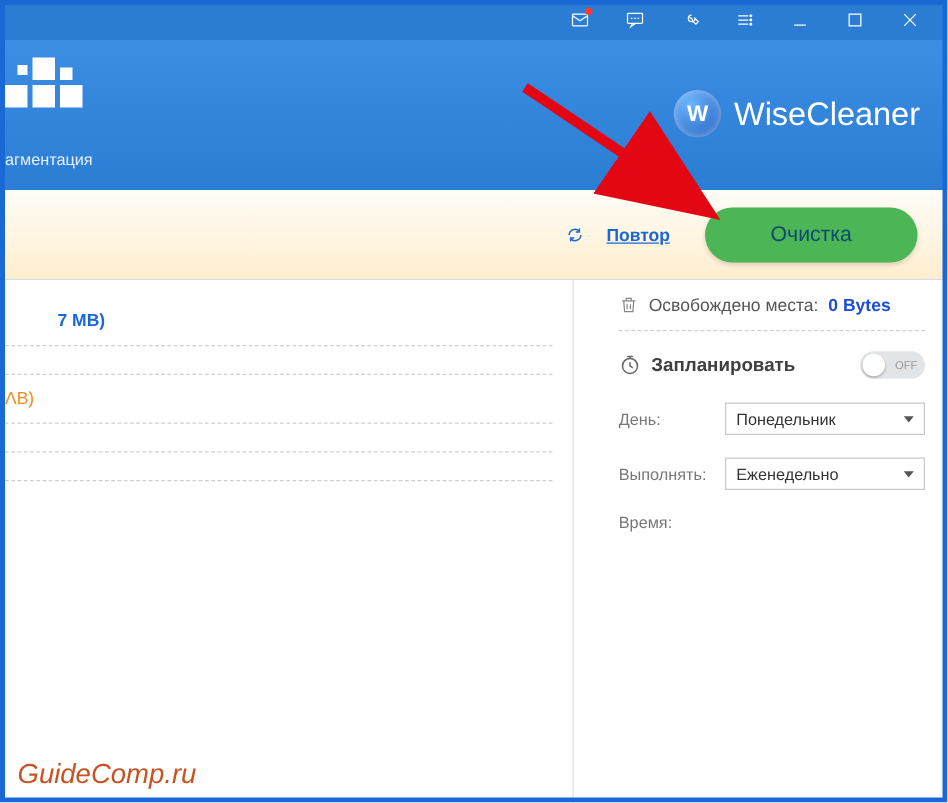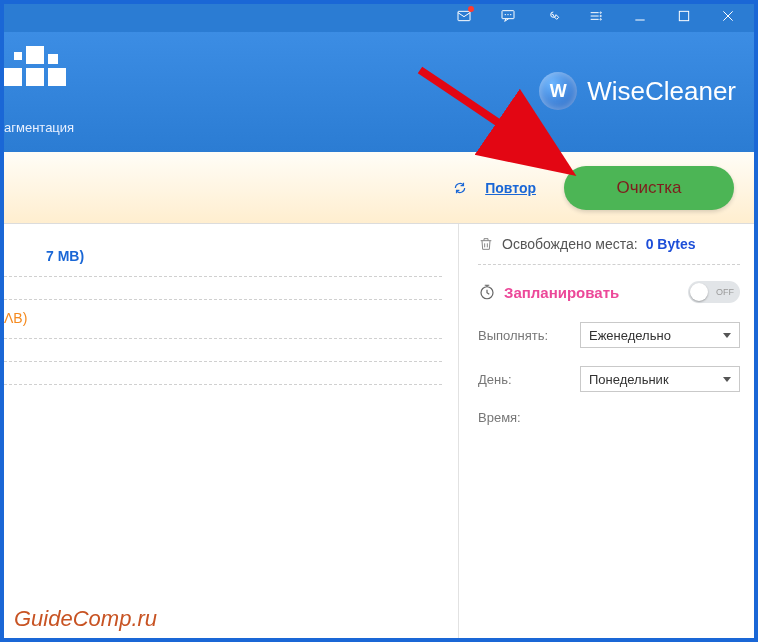--- a/index.html
+++ b/index.html
@@ -16,36 +16,36 @@
   .defrag-icon { position:absolute; left:4px; top:12px; width:60px; height:50px; }
   .defrag-icon .sq { position:absolute; background:#fff; }
   .header-tab { position:absolute; left:4px; top:88px; font-size:13px; color:#e8f0ff; }
   .brand { position:absolute; right:22px; top:40px; display:flex; align-items:center; gap:10px; }
   .brand-logo { width:38px; height:38px; border-radius:50%; background: radial-gradient(circle at 35% 30%, #6bb5ff, #2a6cc8 80%); display:flex; align-items:center; justify-content:center; color:#fff; font-weight:bold; font-size:18px; box-shadow: inset 0 0 8px rgba(255,255,255,0.5); }
   .brand-text { color:#fff; font-size:26px; }
 
   .actionbar { height:72px; background: linear-gradient(#fffdf7, #ffeecf); border-bottom:1px solid #dcdcdc; display:flex; align-items:center; justify-content:flex-end; padding-right:24px; gap:28px; }
   .repeat-link { color:#1a67d6; font-size:14px; font-weight:bold; text-decoration:underline; display:flex; align-items:center; gap:18px; cursor:pointer; }
   .repeat-link svg { width:14px; height:14px; stroke:#1a67d6; stroke-width:2; fill:none; }
-  .clean-btn { background:#4cb555; color:#7f1d1d; border:none; border-radius:24px; width:170px; height:44px; font-size:17px; cursor:pointer; box-shadow: 0 2px 4px rgba(0,0,0,0.15); }
+  .clean-btn { background:#4cb555; color:#0c4a6e; border:none; border-radius:24px; width:170px; height:44px; font-size:17px; cursor:pointer; box-shadow: 0 2px 4px rgba(0,0,0,0.15); }
 
   .content { display:flex; height: calc(100% - 32px - 120px - 72px); }
   .left-col { flex:1; padding:14px 16px 0 4px; }
   .left-item { border-bottom:1px dashed #d0d0d0; padding:10px 0 12px 0; font-size:14px; }
   .li-blue { color:#1a67d6; font-weight:bold;padding-left:42px; }
   .li-orange { color:#f58a1f; }
 
-  .right-col { width:300px; border-left:1px solid #e2e2e2; padding:12px 18px 0 19px; font-size:14px; color:#555; }
+  .right-col { width:300px; border-left:1px solid #e2e2e2; padding:12px 18px 0 36px; font-size:14px; color:#555; }
   .freed-row { display:flex; align-items:center; gap:8px; border-bottom:1px dashed #d0d0d0; padding-bottom:12px; }
   .freed-row svg { width:16px; height:16px; stroke:#888; stroke-width:1.5; fill:none; }
   .freed-val { color:#1d4ed8; font-weight:bold; }
   .sched-row { display:flex; align-items:center; justify-content:space-between; padding:16px 0 10px 0; }
   .sched-row .left { display:flex; align-items:center; gap:8px; }
   .sched-row svg { width:18px; height:18px; stroke:#666; stroke-width:1.6; fill:none; }
-  .sched-title { font-weight:bold; color:#ec4899; font-size:15px; }
+  .sched-title { font-weight:bold; color:#404040; font-size:15px; }
   .toggle { width:52px; height:22px; border-radius:11px; background:#e2e5e8; position:relative; display:flex; align-items:center; cursor:pointer; }
   .toggle .knob { width:18px; height:18px; background:#fff; border-radius:50%; position:absolute; left:2px; box-shadow:0 1px 2px rgba(0,0,0,0.3); }
   .toggle .tlabel { font-size:9px; color:#999; position:absolute; right:6px; }
   .deep-row { display:flex; align-items:center; gap:6px; padding:6px 0 16px 0; color:#555; }
   .deep-row input { accent-color:#3a8f3f; }
   .form-row { display:flex; align-items:center; justify-content:space-between; padding:9px 0; }
   .form-row label { color:#777; font-size:13px; }
   .select { width:160px; height:26px; border:1px solid #c9c9c9; background:#fff; display:flex; align-items:center; justify-content:space-between; padding:0 8px; font-size:13px; color:#333; cursor:pointer; }
   .select .arrow { border-left:4px solid transparent; border-right:4px solid transparent; border-top:5px solid #555; }
   .spinner { width:160px; height:26px; border:1px solid #c9c9c9; background:#fff; display:flex; align-items:center; justify-content:space-between; padding:0 0 0 8px; font-size:13px; color:#333; }
@@ -159,30 +159,30 @@
             <path d="M12 9v4l3 2M9 3h6M12 3v2"></path>
           </svg>
         <span class="sched-title">Запланировать</span>
       </div>
       <div class="toggle">
         <div class="knob"></div>
         <span class="tlabel">OFF</span>
       </div>
     </div>
     <div class="form-row">
+      <label>День:</label>
+      <div class="select">
+        <span>Понедельник</span>
+          <span class="arrow"></span>
+      </div>
+    </div>
+    <div class="form-row">
       <label>Выполнять:</label>
       <div class="select">
         <span>Еженедельно</span>
-          <span class="arrow"></span>
-      </div>
-    </div>
-    <div class="form-row">
-      <label>День:</label>
-      <div class="select">
-        <span>Понедельник</span>
           <span class="arrow"></span>
       </div>
     </div>
     <div class="form-row">
       <label>Время:</label>
     </div>
   </div>
 </div>
 
 <svg class="arrow-overlay" width="200" height="140">

